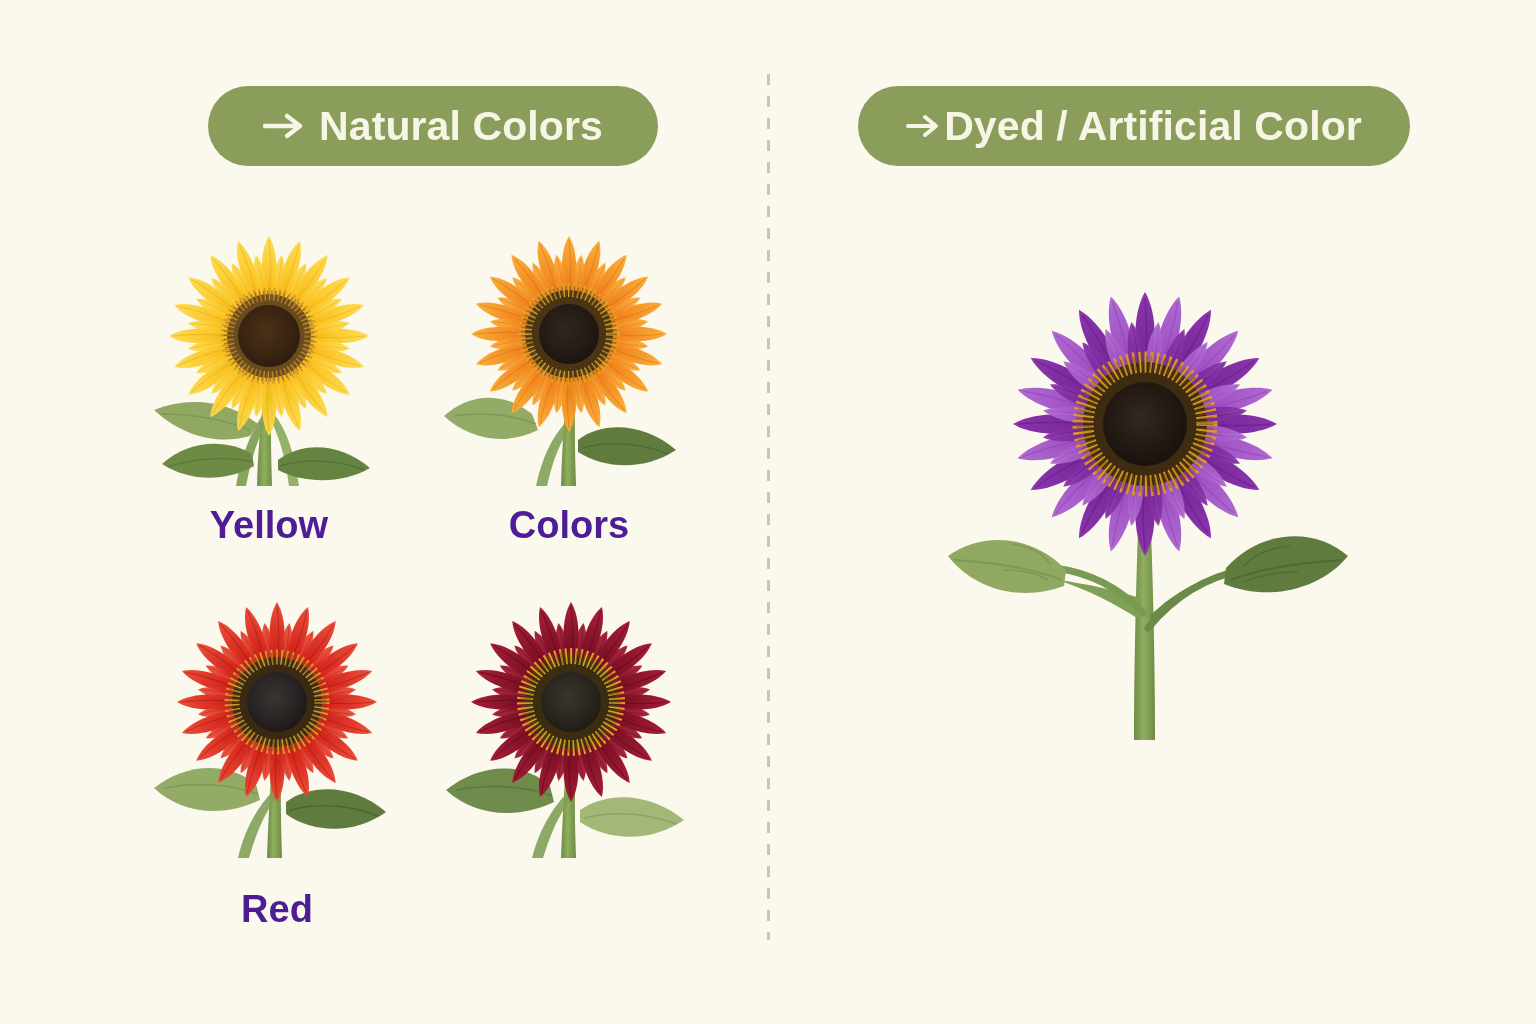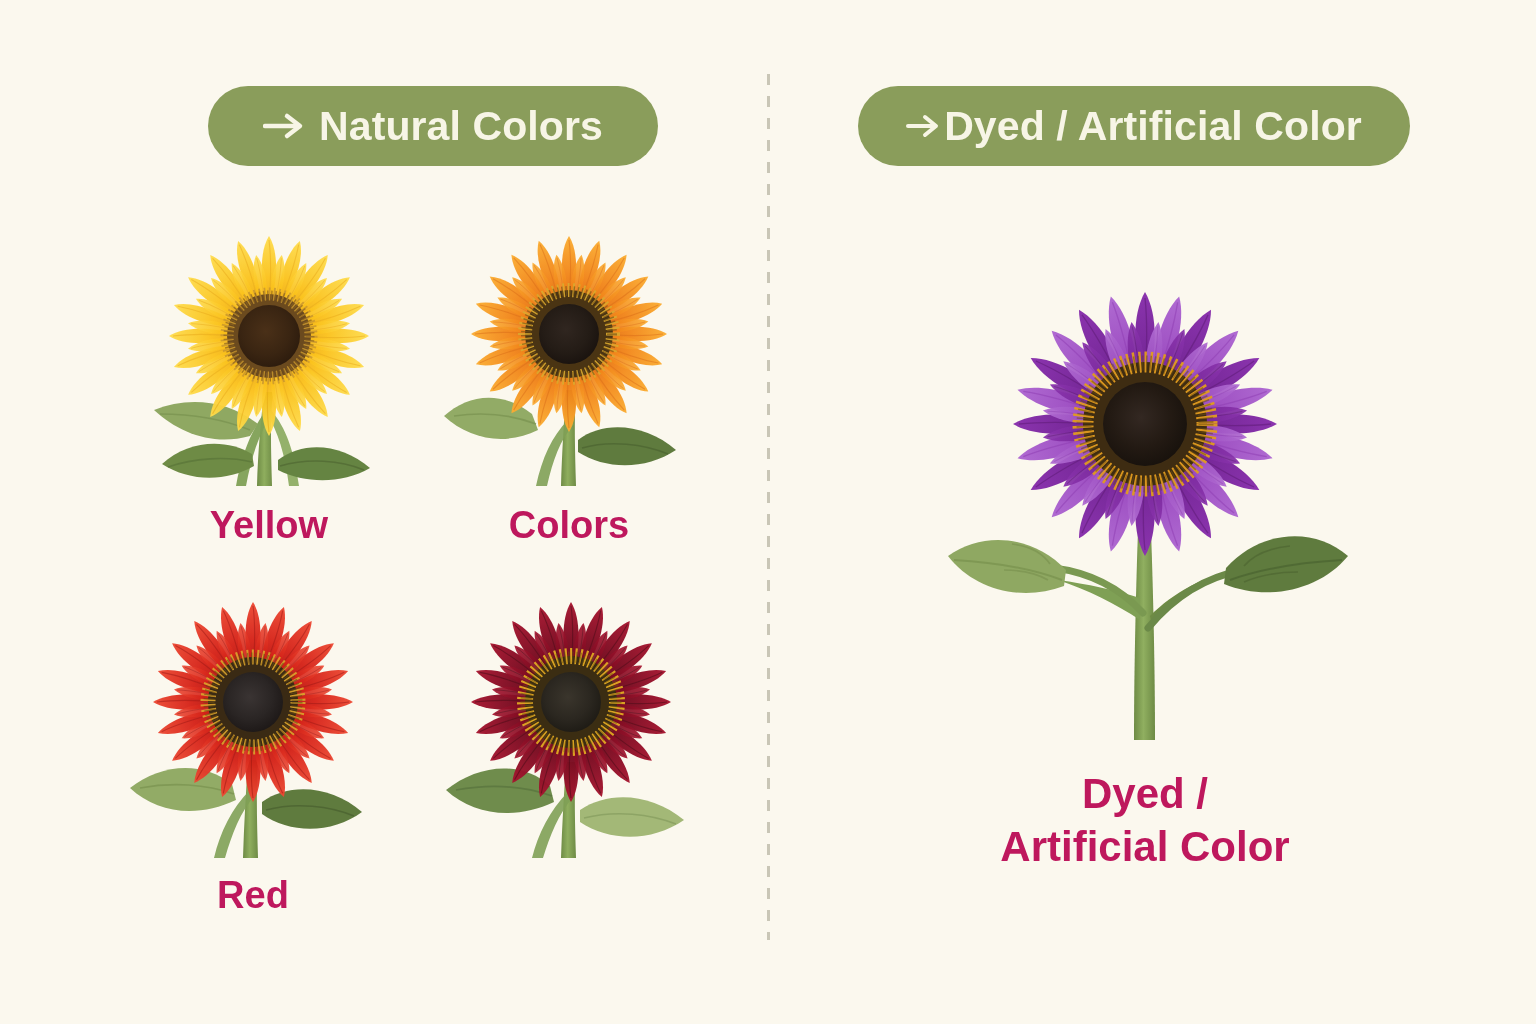--- a/index.html
+++ b/index.html
@@ -75,31 +75,31 @@
 
   
   .flower-cell {
     position: absolute;
     display: flex;
     flex-direction: column;
     align-items: center;
   }
   .flower-art { display: block; }
   .flower-label {
-    color: #be185d;
+    color: #4c1d95;
     font-weight: bold;
     font-size: 38px;
     line-height: 1.12;
     text-align: center;
     white-space: pre-line;
   }
 
   #cell-yellow   { left: 140px; top: 224px; width: 258px; }
   #cell-orange   { left: 440px; top: 224px; width: 258px; }
-  #cell-red      { left: 120px; top: 588px; width: 266px; }
+  #cell-red      { left: 144px; top: 588px; width: 266px; gap: 14px; }
   #cell-burgundy { left: 438px; top: 588px; width: 266px; }
   #cell-yellow .flower-label,
   #cell-orange .flower-label { margin-top: 18px; }
   #cell-red .flower-label,
   #cell-burgundy .flower-label { margin-top: 16px; }
 
   #cell-dyed {
     left: 938px;
     top: 268px;
     width: 414px;
@@ -572,17 +572,15 @@
             <use href="#p-petal-d" transform="rotate(322.5)"></use>
           <use href="#p-petal-l" transform="rotate(337.5)"></use>
             <use href="#p-petal-d" transform="rotate(352.5)"></use>
         </g>
         <circle r="62" fill="#3E2C12"></circle>
         <circle r="62" fill="none" stroke="#E09B20" stroke-width="21" stroke-dasharray="2.2 3.4" opacity="0.95"></circle>
         <circle r="61" fill="none" stroke="#6E4E13" stroke-width="15" stroke-dasharray="1.4 2.6" opacity="0.55"></circle>
         <circle r="42" fill="url(#p-disc)"></circle>
       </g>
     </svg>
-    <div class="flower-label">Dyed /
-Artificial Color</div>
   </div>
 
 </div>
 
 </body></html>

